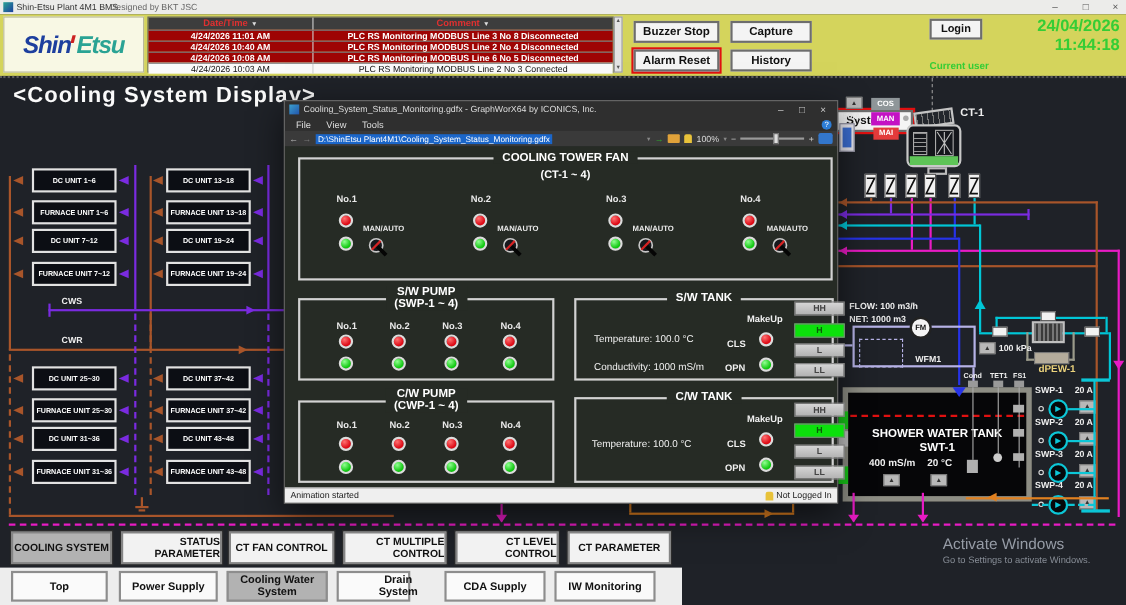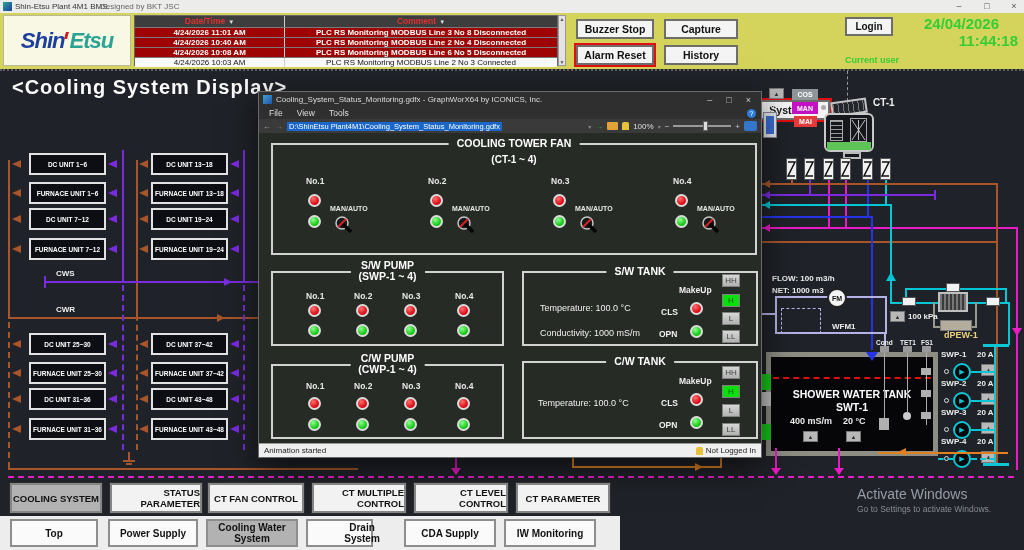--- a/index.html
+++ b/index.html
@@ -49,21 +49,21 @@
   .addrsel { background:#1b66c9; color:#fff; font-size:7.5px; padding:0 2px; white-space:nowrap; }
   #pcontent { position:absolute; left:0; top:41px; width:502px; height:312px; background:#262b25; }
   #pstatus { position:absolute; left:0; bottom:0; width:502px; height:14px; background:#efefef; border-top:1px solid #999; display:flex; align-items:center; font-size:8px; color:#222; padding:0 5px; }
   .panel { position:absolute; border:2px solid #d2d2d2; background:#262b25; }
   .legend { position:absolute; left:50%; transform:translateX(-50%); background:#262b25; padding:0 8px; text-align:center; font-weight:bold; color:#fff; white-space:nowrap; font-size:10.5px; line-height:11px; }
   .lamp { position:absolute; width:13px; height:13px; border-radius:50%; border:2px solid #dcdcdc; }
   .lamp.r { background:radial-gradient(circle at 35% 30%, #ff7070, #dd0a16 65%); }
   .lamp.g { background:radial-gradient(circle at 35% 30%, #90ff90, #12c812 65%); }
   .nolbl { position:absolute; color:#e9e9e9; font-size:8.5px; font-weight:bold; }
   .manlbl { position:absolute; color:#e9e9e9; font-size:7px; font-weight:bold; }
-  .lvlbtn { position:absolute; width:18px; height:13px; background:linear-gradient(#d6d6d6,#b2b2b2); border:1px solid #818181; color:#444; font-size:8px; font-weight:normal; display:flex; align-items:center; justify-content:center; }
+  .lvlbtn { position:absolute; width:46px; height:13px; background:linear-gradient(#d6d6d6,#b2b2b2); border:1px solid #818181; color:#444; font-size:8px; font-weight:bold; display:flex; align-items:center; justify-content:center; }
   .lvlbtn.on { background:#0ce00c; color:#0a5c0a; }
   .tanktext { position:absolute; color:#f0f0f0; font-size:9px; }
   .tanklbl { position:absolute; color:#f0f0f0; font-size:8.5px; font-weight:bold; }
 
   
   .tag { position:absolute; color:#fff; font-weight:bold; font-size:7px; display:flex; align-items:center; justify-content:center; }
   .aicon { position:absolute; background:#b8b8b8; border:1px solid #777; color:#333; font-size:6px; display:flex; align-items:center; justify-content:center; }
   .wtxt { position:absolute; color:#eee; font-weight:bold; font-size:8px; white-space:nowrap; }
   .valve { position:absolute; width:11px; height:22px; background:#f2f2f2; border:1px solid #555; display:flex; align-items:center; justify-content:center; }
   .pumpc { position:absolute; width:18px; height:18px; border-radius:50%; border:2px solid #0cc6d6; background:#05080a; color:#0cc6d6; font-size:7px; display:flex; align-items:center; justify-content:center; }
@@ -127,21 +127,21 @@
       <span>▼</span>
     </div>
 
   <div class="hbtn" style="left:576px;top:6px;width:78px;height:20px;">Buzzer Stop</div>
   <div class="hbtn" style="left:664px;top:6px;width:74px;height:20px;">Capture</div>
   <div class="hbtn red" style="left:576px;top:32px;width:78px;height:20px;">Alarm Reset</div>
   <div class="hbtn" style="left:664px;top:32px;width:74px;height:20px;">History</div>
   <div class="hbtn red" style="left:746px;top:44px;width:84px;height:20px;margin-top:43px;">System</div>
   <div class="hbtn" style="left:845px;top:4px;width:48px;height:19px;font-size:10px;">Login</div>
 
-  <div class="abs grn" style="left:905px;top:2px;width:113px;font-size:15px;text-align:center;">24/04/2026</div>
+  <div class="abs grn" style="left:905px;top:2px;width:113px;font-size:15px;text-align:right;">24/04/2026</div>
   <div class="abs grn" style="left:905px;top:19px;width:113px;font-size:15px;text-align:right;">11:44:18</div>
   <div class="abs grn" style="left:845px;top:42px;font-size:9px;">Current user</div>
 </div>
 <div id="dotline" class="abs"></div>
 
 <div id="maintitle" class="abs">&lt;Cooling System Display&gt;</div>
 
 <div class="pipe" style="left:8px;top:160px;width:2px;height:158px;background:#a8552a;"></div>
 <div class="pipe" style="left:122px;top:150px;width:2px;height:131px;background:#7a2be0;"></div>
 <div class="pipe" style="left:136px;top:160px;width:2px;height:157px;background:#a8552a;"></div>

